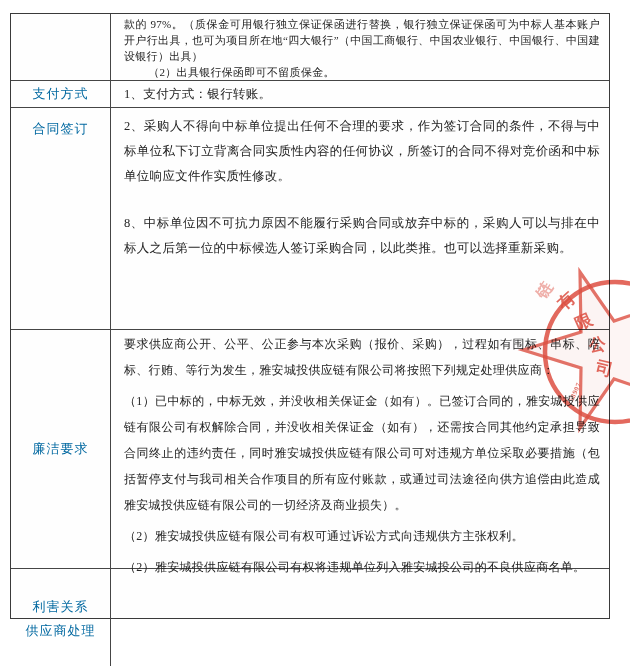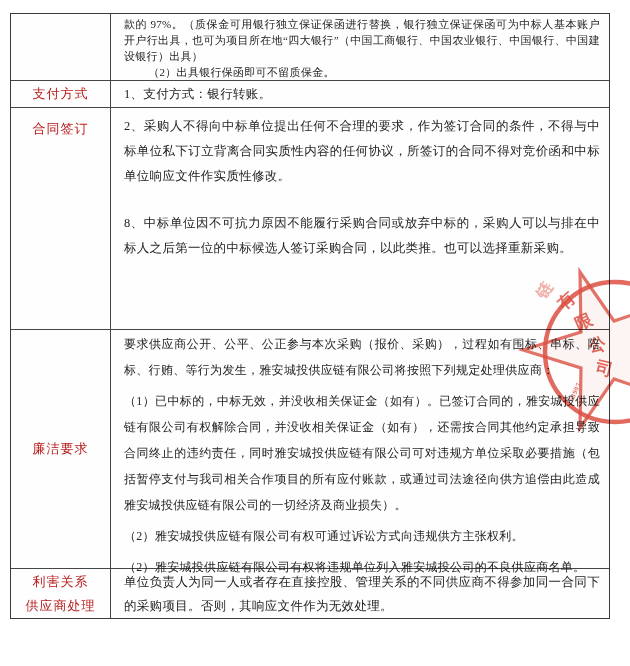--- a/index.html
+++ b/index.html
@@ -15,21 +15,21 @@
     border:1px solid #3a3a3a;box-sizing:border-box;
     background:#fefefe;
   }
   .trow{display:flex;border-bottom:1px solid #454545;box-sizing:border-box;}
   .trow:last-child{border-bottom:none;}
   .cell{box-sizing:border-box;}
   .cell-label{
     flex:0 0 100px;width:100px;border-right:1px solid #454545;
     display:flex;align-items:center;justify-content:center;
     text-align:center;white-space:pre-line;
-    font-size:13px;letter-spacing:1px;line-height:24px;color:#b91c1c;
+    font-size:13px;letter-spacing:1px;line-height:24px;color:#0369a1;
   }
   .cell-content{flex:1;padding:0 9px 0 13px;color:#232323;min-width:0;}
   .para{margin:0;text-align:justify;letter-spacing:0.3px;}
   .para.indent{text-indent:2.2em;}
 
   .row-guarantee-continued{height:67px;}
   .row-guarantee-continued .cell-content{padding-top:2px;font-size:11px;}
   .row-guarantee-continued .para{line-height:16px;}
 
   .row-payment-method{height:27px;}
@@ -40,21 +40,21 @@
   .row-contract-signing .cell-label{align-items:flex-start;padding-top:9px;}
   .row-contract-signing .cell-content{padding-top:6px;font-size:12.5px;}
   .row-contract-signing .para{line-height:25px;}
   .row-contract-signing .para + .para{margin-top:22px;}
 
   .row-integrity-requirements{height:239px;}
   .row-integrity-requirements .cell-content{padding-top:1px;font-size:12px;}
   .row-integrity-requirements .para{line-height:26px;}
   .row-integrity-requirements .para + .para{margin-top:5px;}
 
-  .row-related-supplier-handling{height:49px;}
+  .row-related-supplier-handling{height:49px;flex-direction:column;}
   .row-related-supplier-handling .cell-content{display:flex;flex-direction:column;justify-content:flex-end;font-size:12.5px;}
   .row-related-supplier-handling .para{line-height:24px;}
 
   .seal{
     position:absolute;left:505px;top:236px;width:125px;height:200px;
     mix-blend-mode:multiply;opacity:0.9;pointer-events:none;
   }
   .seal text{
     font-family:"Liberation Serif","DejaVu Serif",serif;
     font-weight:bold;

